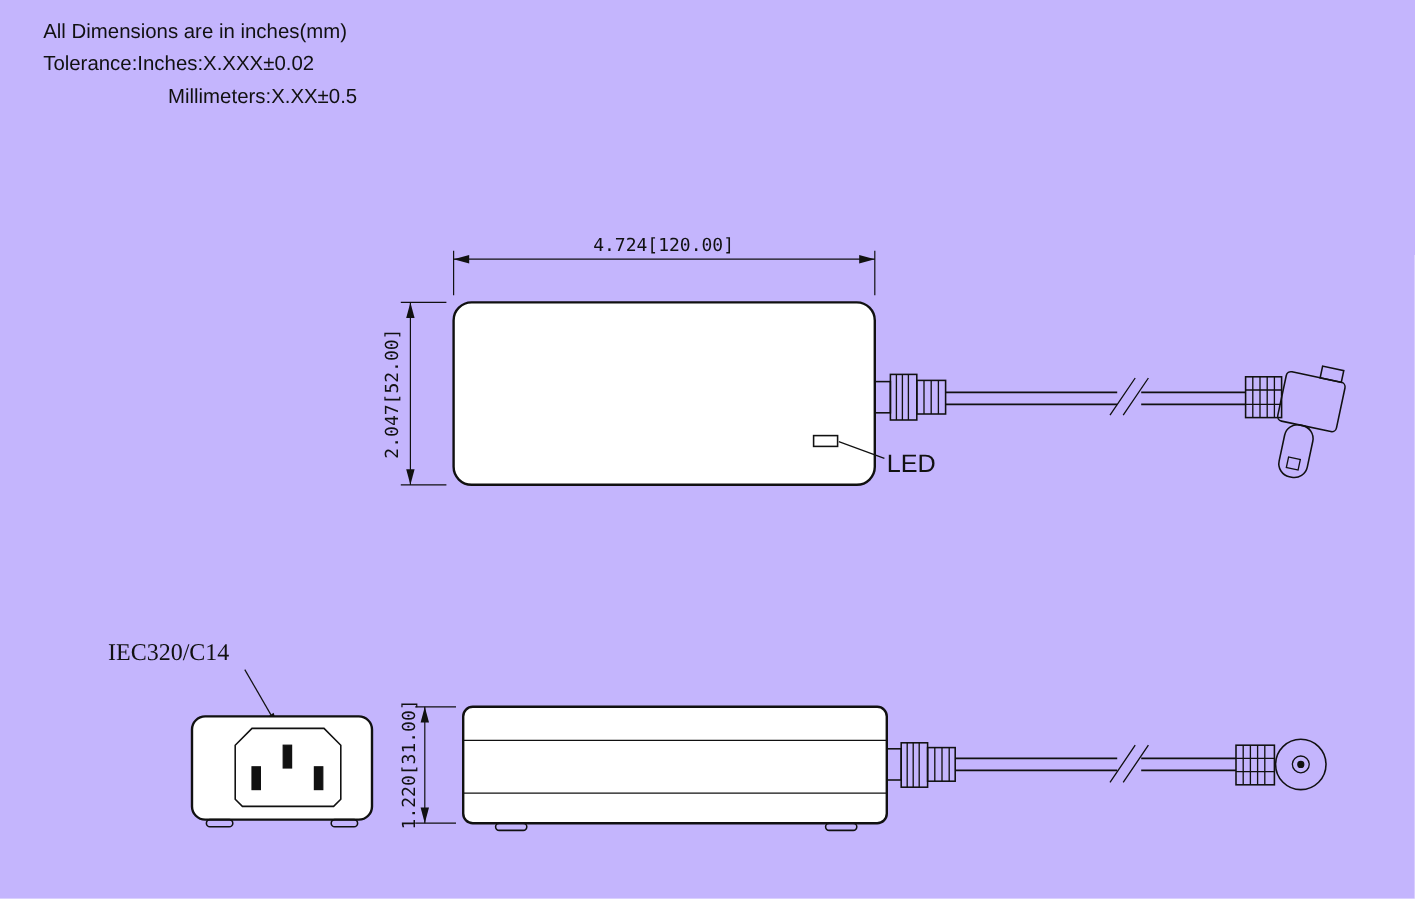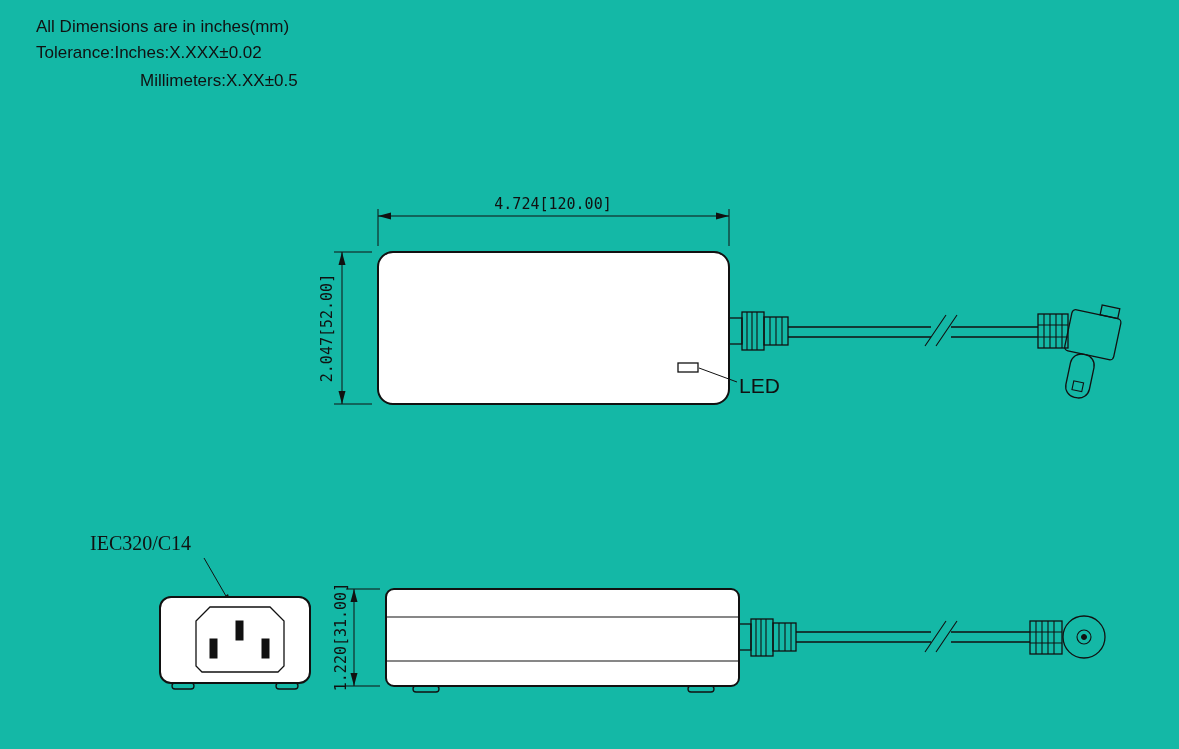--- a/index.html
+++ b/index.html
@@ -1,16 +1,16 @@
 <!DOCTYPE html>
 <html><head>
 <meta charset="utf-8">
 <style>
   html,body{margin:0;padding:0;background:#ffffff;}
-  .canvas{position:relative;width:1179px;height:749px;background:#14b8a6;overflow:hidden;}
+  .canvas{position:relative;width:1179px;height:749px;background:#c4b5fd;overflow:hidden;}
   svg{position:absolute;left:0;top:0;}
   .outline{fill:#ffffff;stroke:#111111;stroke-width:2;}
   .outline-thin{fill:none;stroke:#111111;stroke-width:1.3;}
   .detail{fill:none;stroke:#111111;stroke-width:1.1;}
   .dimline{fill:none;stroke:#111111;stroke-width:1;}
   .arrow{fill:#111111;stroke:none;}
   .pin{fill:#111111;stroke:#111111;}
   .note-text{font:17px "Liberation Sans", sans-serif;fill:#111111;}
   .dim-text{font:15px "DejaVu Sans Mono", monospace;fill:#111111;}
   .led-text{font:21px "Liberation Sans", sans-serif;fill:#111111;}

